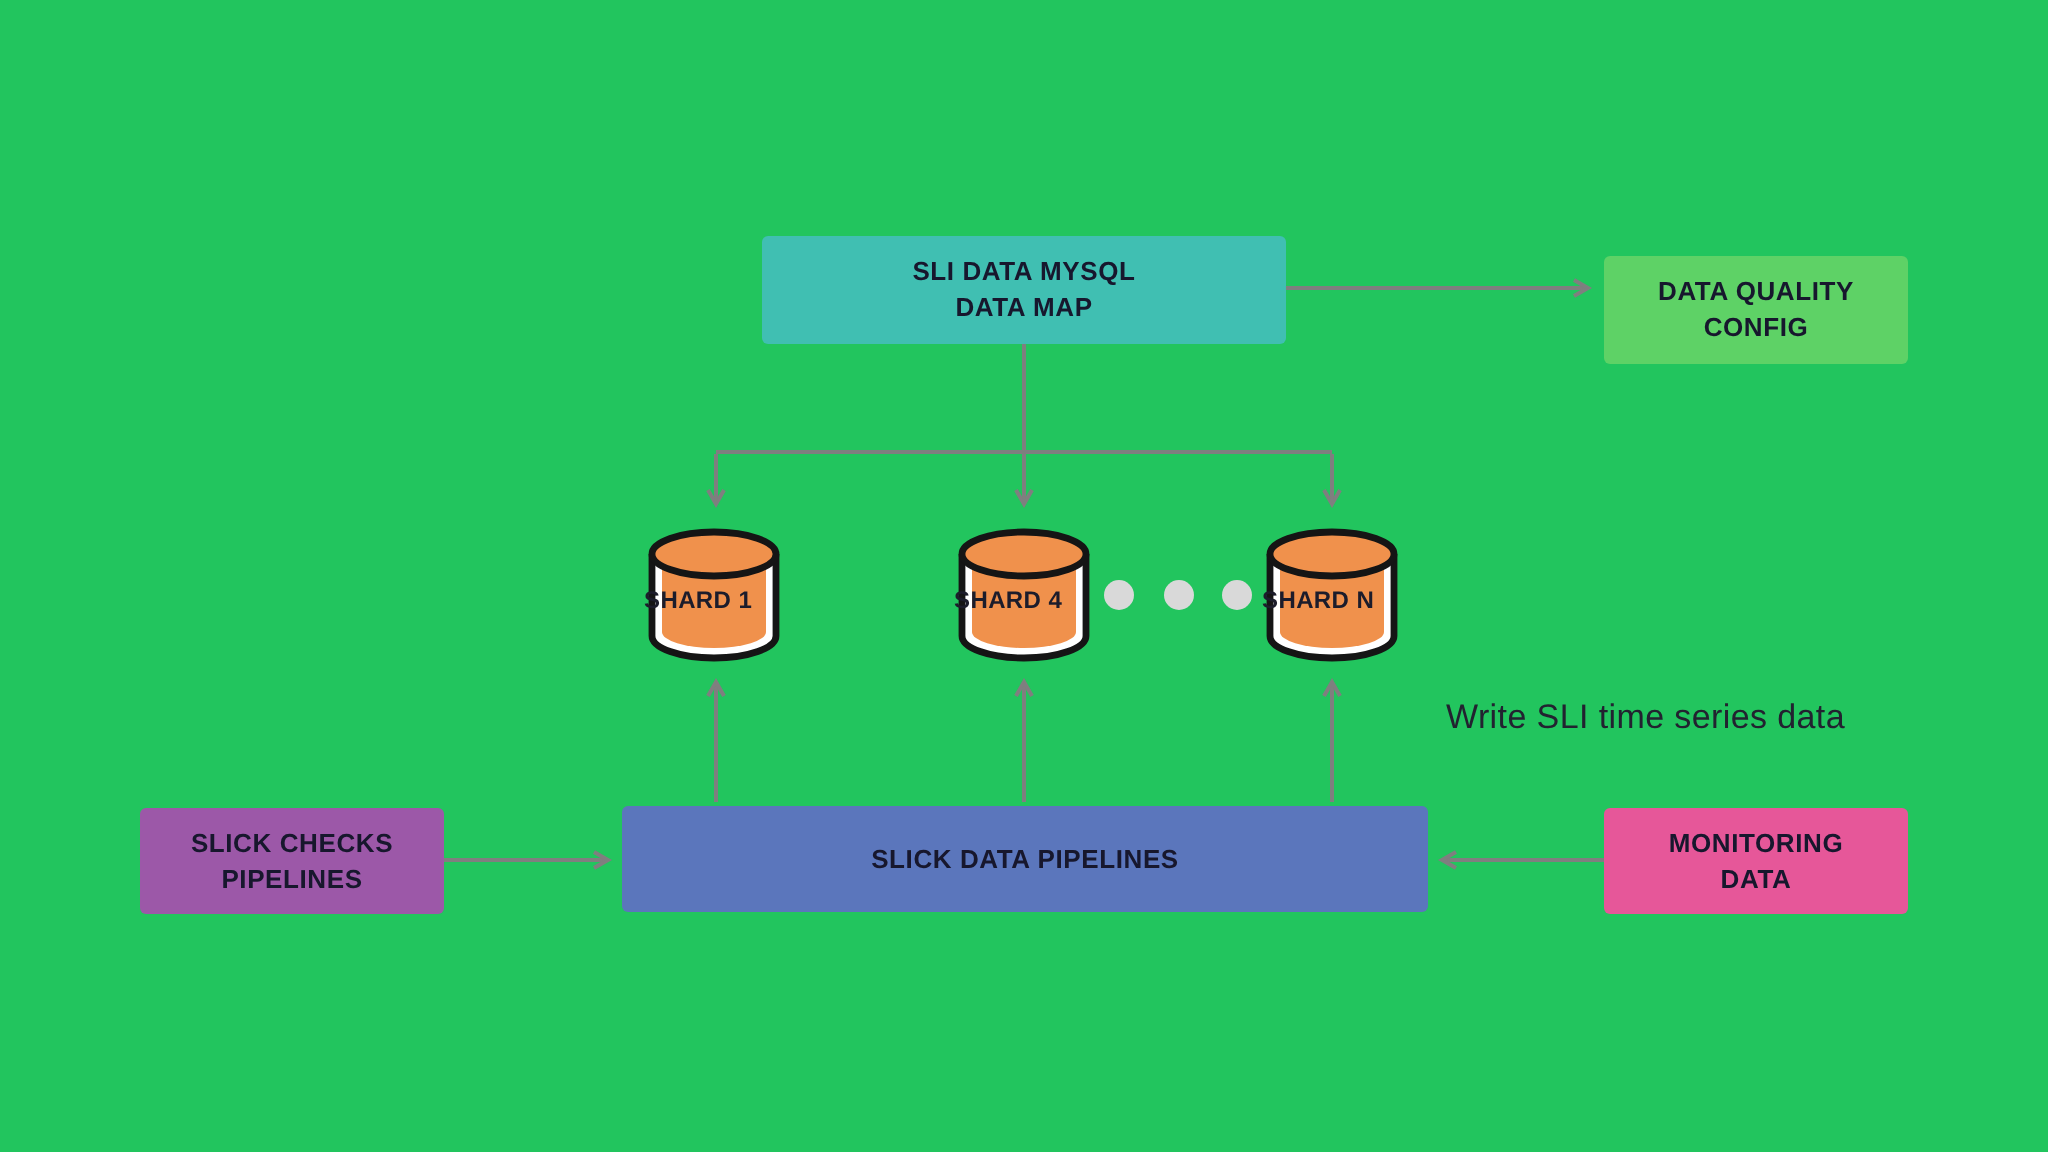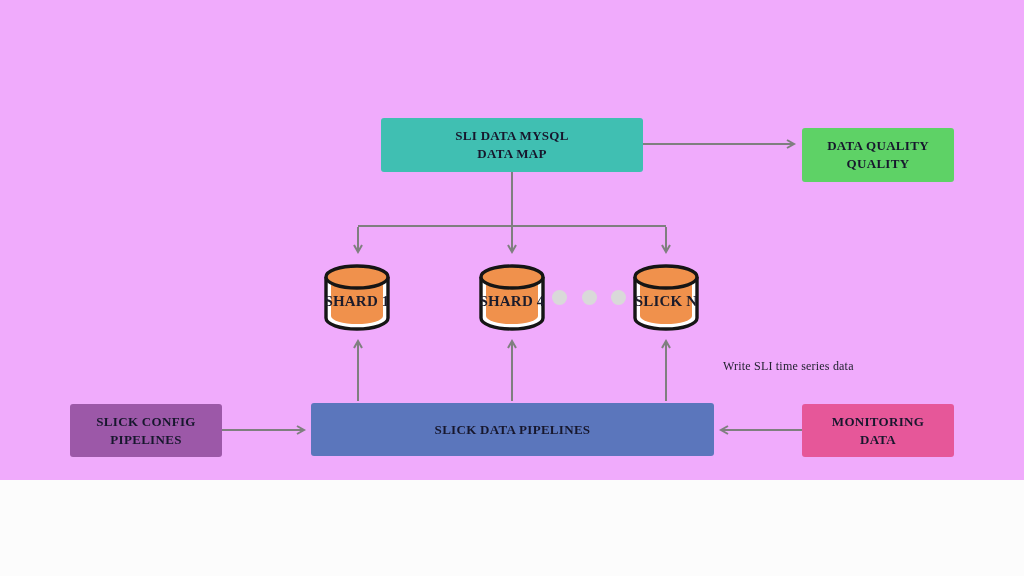--- a/index.html
+++ b/index.html
@@ -4,24 +4,23 @@
 <style>
   html, body {
     margin: 0;
     padding: 0;
     background: #fcfcfc;
     font-family: "Liberation Sans", sans-serif;
   }
   .canvas {
     position: relative;
     width: 1024px;
-    height: 480px;
-    background: #f0abfc;
+    height: 576px;
+    background: #22c55e;
     overflow: hidden;
-    font-family: Liberation Serif, serif;
   }
   .connectors {
     position: absolute;
     left: 0; top: 0;
     width: 1024px;
     height: 576px;
   }
   .node {
     position: absolute;
     display: flex;
@@ -48,22 +47,22 @@
     height: 70px;
   }
   .shard-1 { left: 322px; top: 263px; }
   .shard-2 { left: 477px; top: 263px; }
   .shard-n { left: 631px; top: 263px; }
   .shard-label {
     position: absolute;
     left: 0;
     top: 30px;
     width: 100%;
-    text-align: center;
-    font-size: 15px;
+    text-align: left;
+    font-size: 12px;
     font-weight: bold;
     color: #1c1c2b;
     letter-spacing: 0.2px;
   }
   .dots {
     position: absolute;
     left: 552px;
     top: 290px;
     width: 74px;
     display: flex;
@@ -72,23 +71,23 @@
   }
   .dot {
     width: 15px;
     height: 15px;
     border-radius: 50%;
     background: #d9d9d9;
   }
   .annotation {
     position: absolute;
     left: 723px;
-    top: 359px;
+    top: 349px;
     width: 220px;
-    font-size: 12px;
+    font-size: 17px;
     font-weight: 400;
     color: #222230;
     letter-spacing: 0.2px;
   }
 </style>
 </head>
 <body>
 
 <div class="canvas">
 
@@ -118,25 +117,25 @@
     </g>
   </svg>
 
   <div class="node node-shard-map">
     <span>SLI DATA MYSQL</span>
     <span>DATA MAP</span>
   </div>
 
   <div class="node node-quality">
     <span>DATA QUALITY</span>
-    <span>QUALITY</span>
+    <span>CONFIG</span>
   </div>
 
   <div class="node node-config">
-    <span>SLICK CONFIG</span>
+    <span>SLICK CHECKS</span>
     <span>PIPELINES</span>
   </div>
 
   <div class="node node-pipelines">
     <span>SLICK DATA PIPELINES</span>
   </div>
 
   <div class="node node-monitoring">
     <span>MONITORING</span>
     <span>DATA</span>
@@ -159,21 +158,21 @@
     </svg>
     <div class="shard-label">SHARD 4</div>
   </div>
 
   <div class="shard shard-n">
     <svg width="70" height="70" viewBox="0 0 70 70">
       <path d="M4,14 L4,55 A31,11 0 0 0 66,55 L66,14" fill="#ffffff" stroke="#151515" stroke-width="3.4"></path>
       <path d="M9,16 L9,53 A26,8 0 0 0 61,53 L61,16 Z" fill="#f0914c"></path>
       <ellipse cx="35" cy="14" rx="31" ry="11" fill="#f0914c" stroke="#151515" stroke-width="3.4"></ellipse>
     </svg>
-    <div class="shard-label">SLICK N</div>
+    <div class="shard-label">SHARD N</div>
   </div>
 
   <div class="dots">
     <span class="dot"></span>
     <span class="dot"></span>
     <span class="dot"></span>
   </div>
 
   <div class="annotation">Write SLI time series data</div>
 

